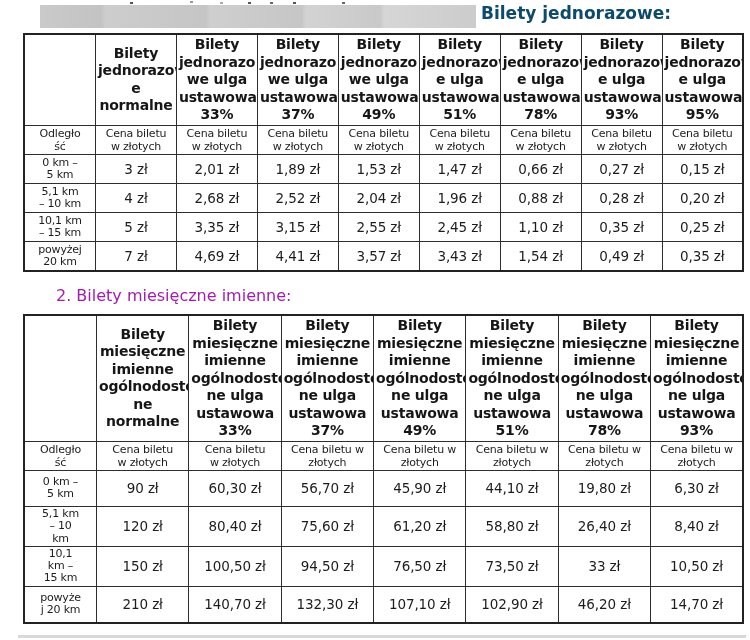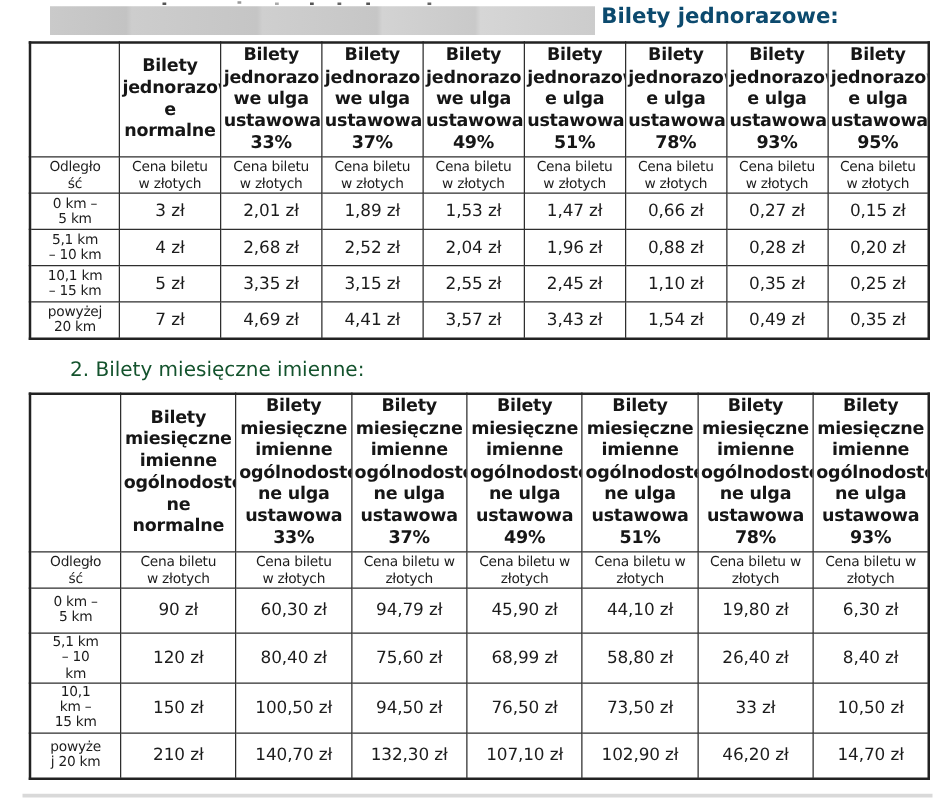--- a/index.html
+++ b/index.html
@@ -56,21 +56,21 @@
     font-weight: 600;
     color: #0c4a6e;
     white-space: nowrap;
   }
   .title2 {
     position: absolute;
     left: 56px;
     top: 286px;
     font-size: 16px;
     font-weight: 400;
-    color: #14532d;
+    color: #a21caf;
     white-space: nowrap;
   }
 
   
   table.price-table {
     position: absolute;
     left: 23px;
     border-collapse: collapse;
     table-layout: fixed;
     width: 721px;
@@ -314,34 +314,34 @@
         <td class="subhead">Cena biletu w
 złotych</td>
         <td class="subhead">Cena biletu w
 złotych</td>
       </tr>
       <tr class="data-row">
         <td class="rowlabel">0 km –
 5 km</td>
         <td class="val">90 zł</td>
         <td class="val">60,30 zł</td>
-        <td class="val">94,79 zł</td>
+        <td class="val">56,70 zł</td>
         <td class="val">45,90 zł</td>
         <td class="val">44,10 zł</td>
         <td class="val">19,80 zł</td>
         <td class="val">6,30 zł</td>
       </tr>
       <tr class="data-row">
         <td class="rowlabel">5,1 km
 – 10
 km</td>
         <td class="val">120 zł</td>
         <td class="val">80,40 zł</td>
         <td class="val">75,60 zł</td>
-        <td class="val">68,99 zł</td>
+        <td class="val">61,20 zł</td>
         <td class="val">58,80 zł</td>
         <td class="val">26,40 zł</td>
         <td class="val">8,40 zł</td>
       </tr>
       <tr class="data-row">
         <td class="rowlabel">10,1
 km –
 15 km</td>
         <td class="val">150 zł</td>
         <td class="val">100,50 zł</td>

